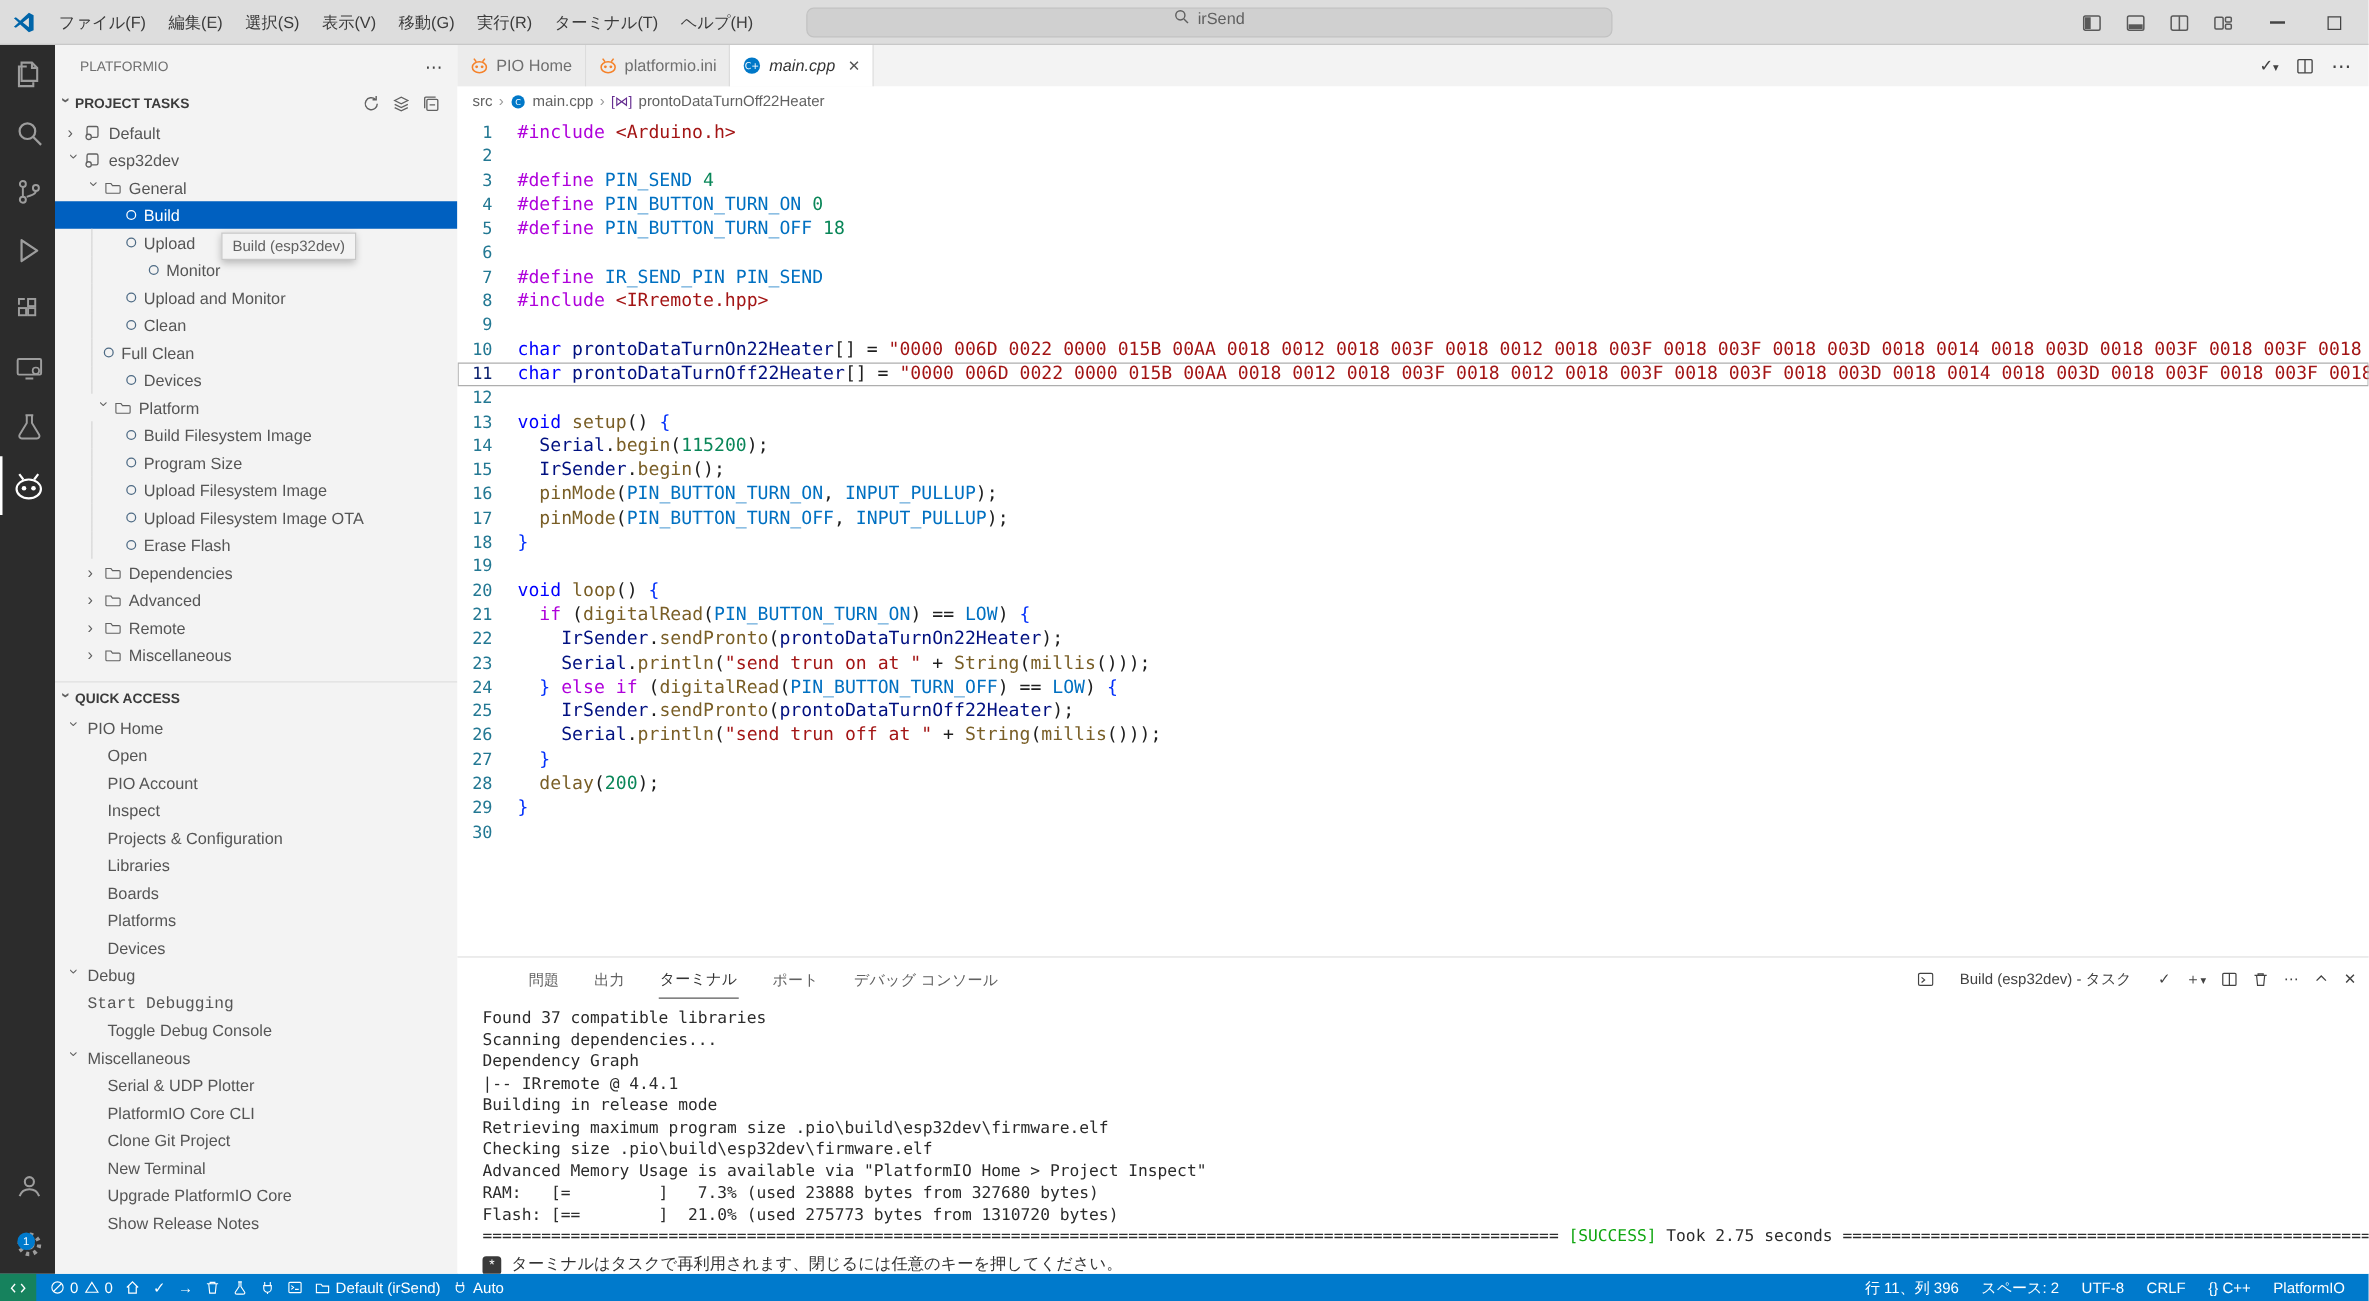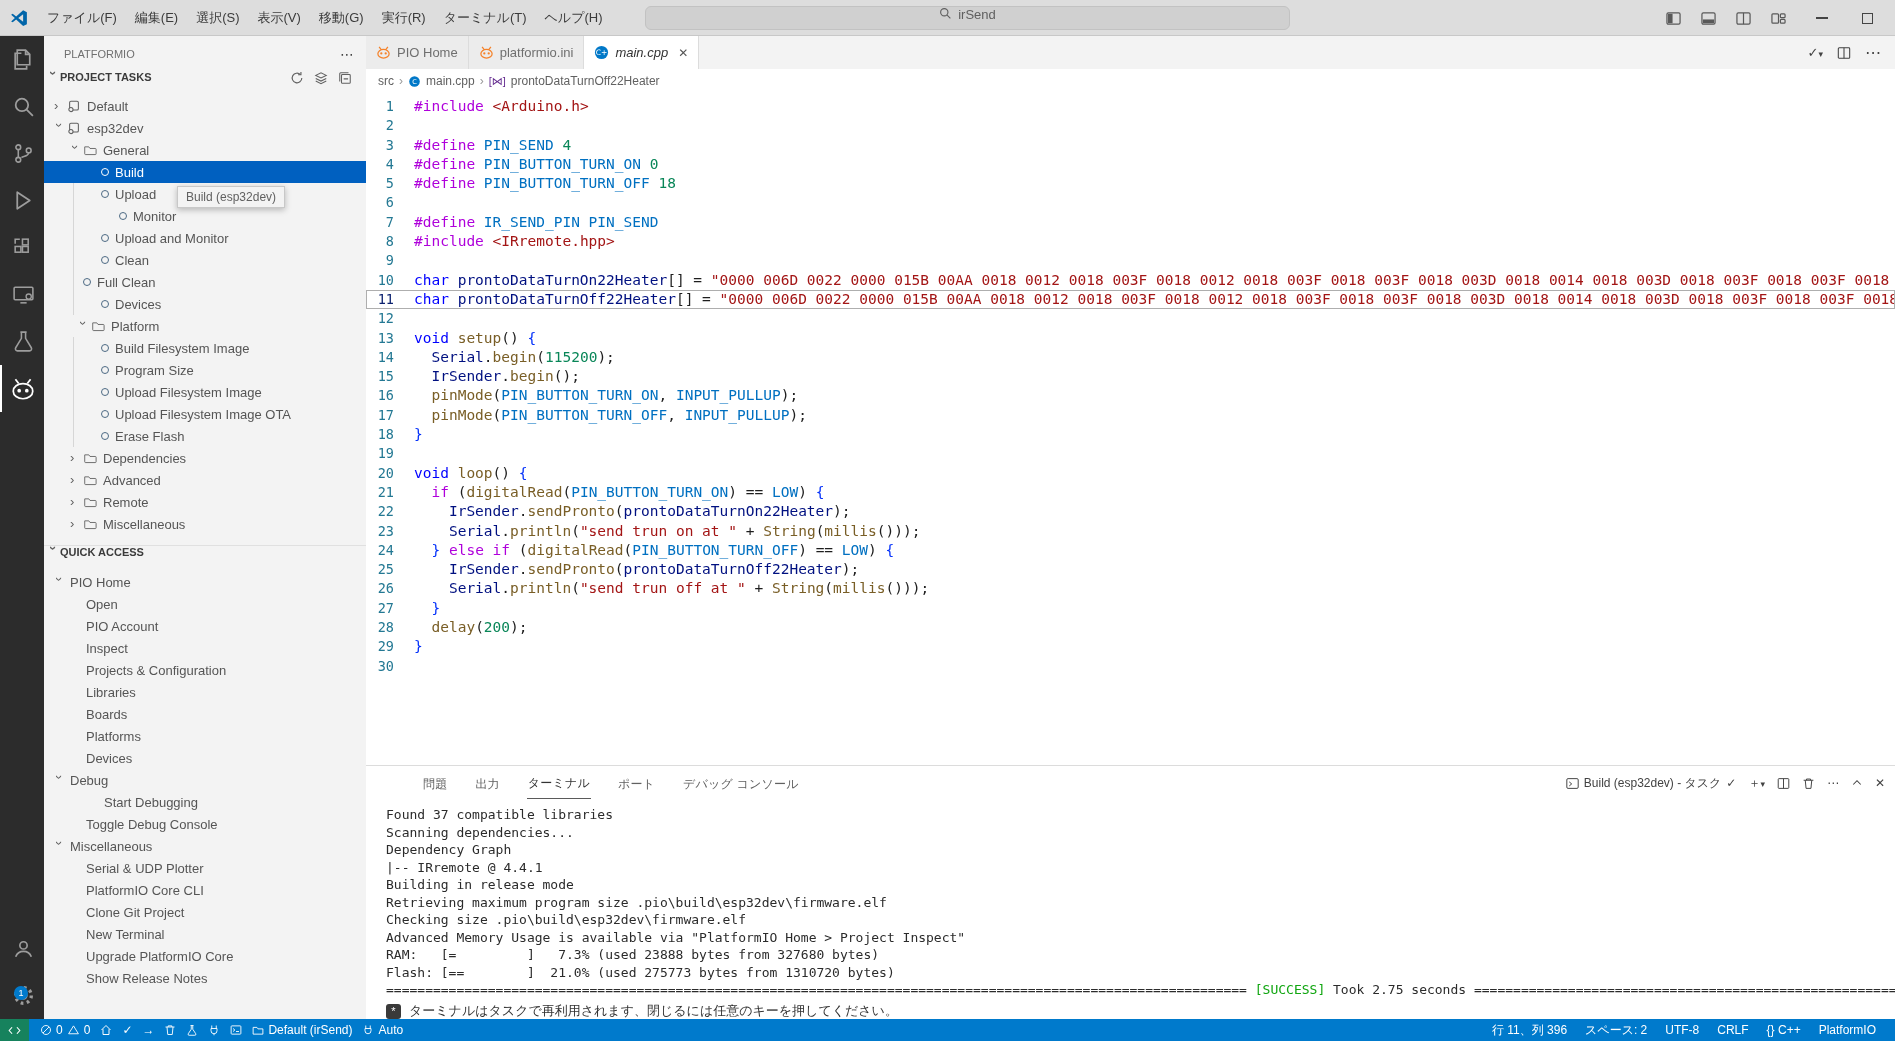--- a/index.html
+++ b/index.html
@@ -34,21 +34,21 @@
   .act-ic.active { border-left:2px solid #fff; }
   .act-bottom { margin-top:auto; }
   .badge { position:absolute; margin:14px 0 0 14px; background:#007acc; color:#fff; font-size:9px;
     min-width:14px; height:14px; border-radius:8px; text-align:center; line-height:14px; }
   .act-wrap { position:relative; }
 
   
   .sidebar { width:322px; background:#f3f3f3; display:flex; flex-direction:column; font-size:13px; color:#555; overflow:hidden; }
   .sb-title { height:35px; display:flex; align-items:center; padding:0 12px 0 20px; font-size:11px; color:#6f6f6f; }
   .sb-title .more { margin-left:auto; font-size:14px; color:#424242; }
-  .sec-head { height:24px; display:flex; align-items:flex-start; font-size:11px; font-weight:bold; color:#3b3b3b; padding-left:4px; }
+  .sec-head { height:24px; display:flex; align-items:center; font-size:11px; font-weight:bold; color:#3b3b3b; padding-left:4px; }
   .sec-head .chev { margin-right:2px; }
   .sec-icons { margin-left:auto; display:flex; gap:10px; padding-right:14px; }
   .row { height:22px; display:flex; align-items:center; white-space:nowrap; cursor:pointer; }
   .row.sel { background:#0060c0; color:#fff; }
   .row .lbl { margin-left:6px; }
   .chev { display:inline-block; width:10px; color:#616161; font-size:13px; line-height:10px; }
   .chev.down { transform:rotate(90deg); }
   .circle { width:8px; height:8px; border:1.4px solid #4d6a84; border-radius:50%; flex:none; }
   .row.sel .circle { border-color:#fff; }
   .i2g { background:linear-gradient(#d6d6d6,#d6d6d6) 29px 0/1px 100% no-repeat; }
@@ -79,21 +79,21 @@
   .cline.cur .ln { color:#0b216f; }
   .cp{color:#af00db}.ct{color:#0000ff}.cv{color:#001080}.cc{color:#0070c1}
   .cf{color:#795e26}.cn{color:#098658}.cs{color:#a31515}.cb{color:#0431fa}.cd{color:#1e1e1e}
 
   
   .panel { height:254px; background:#fff; border-top:1px solid #dcdcdc; display:flex; flex-direction:column; }
   .panel-bar { height:34px; display:flex; align-items:center; padding:0 10px 0 56px; }
   .ptab { font-size:12px; color:#616161; margin-right:26px; padding:8px 1px 6px; cursor:pointer; letter-spacing:.2px; }
   .ptab.active { color:#333; border-bottom:1px solid #5a5a5a; }
   .panel-right { margin-left:auto; display:flex; align-items:center; gap:12px; color:#424242; font-size:12px; }
-  .task-label { display:flex; align-items:center; gap:5px; color:#424242; }
+  .task-label { display:flex; align-items:center; gap:21px; color:#424242; }
   .term { flex:1; font-family:"DejaVu Sans Mono","Liberation Mono",monospace; font-size:13px; line-height:17.5px;
     color:#2b2b2b; padding:6px 0 0 20px; white-space:pre; overflow:hidden; }
   .tg { color:#11a611; }
   .tbadge { display:inline-block; background:#3a3a3a; color:#fff; border-radius:3px; width:15px; height:15px;
     text-align:center; line-height:15px; font-size:11px; margin-right:8px; font-family:"Liberation Sans",sans-serif; }
   .notice { font-family:"Liberation Sans","DejaVu Sans",sans-serif; font-size:13px; color:#333; margin-top:3px; }
 
   
   .statusbar { height:22px; background:#007acc; color:#fff; display:flex; align-items:center; font-size:12px; }
   .sb-left { display:flex; align-items:center; height:100%; }
@@ -445,21 +445,21 @@
           <span class="lbl">Platforms</span>
         </div>
         <div class="row" style="padding-left: 26px;">
           <span style="width: 10px; display: inline-block;"></span>
           <span class="lbl">Devices</span>
         </div>
         <div class="row" style="padding-left: 10px;">
           <span class="chev down">›</span>
           <span class="lbl">Debug</span>
         </div>
-        <div class="row" style="padding-left: 44px;">
+        <div class="row" style="padding-left: 10px; font-family: Liberation Mono, monospace;">
           <span style="width: 10px; display: inline-block;"></span>
           <span class="lbl">Start Debugging</span>
         </div>
         <div class="row" style="padding-left: 26px;">
           <span style="width: 10px; display: inline-block;"></span>
           <span class="lbl">Toggle Debug Console</span>
         </div>
         <div class="row" style="padding-left: 10px;">
           <span class="chev down">›</span>
           <span class="lbl">Miscellaneous</span>

